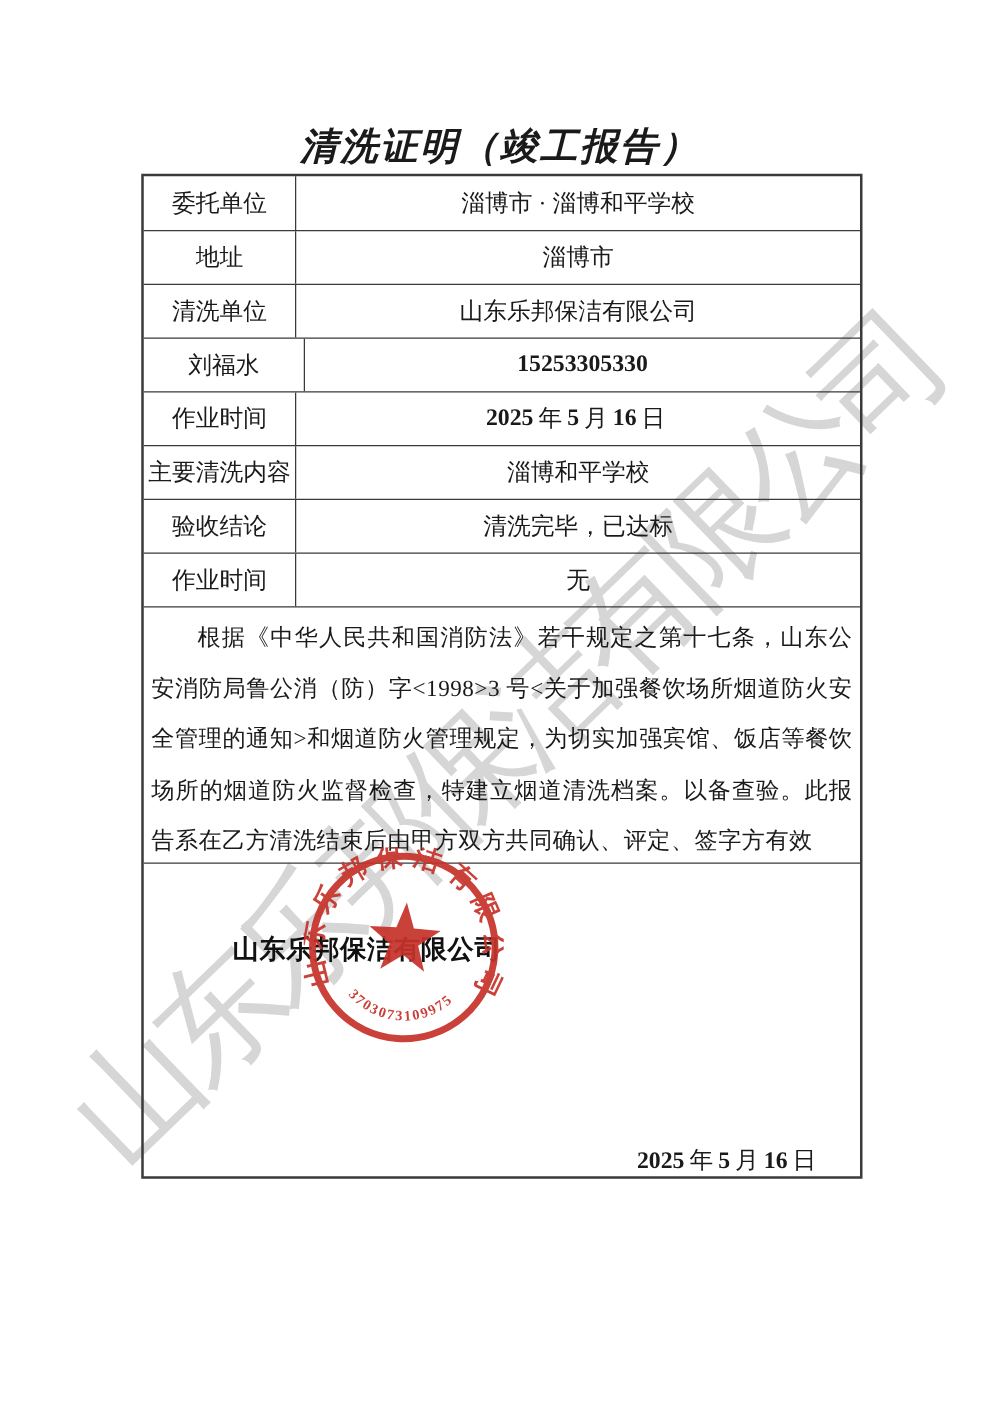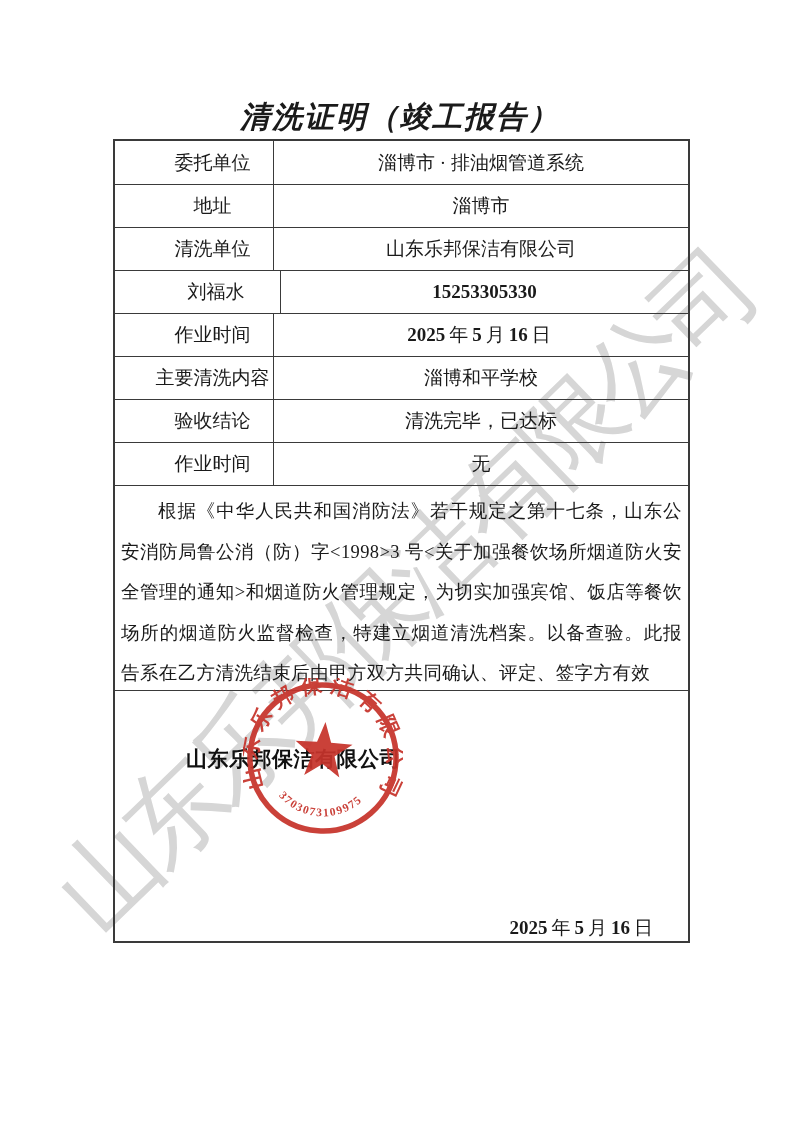--- a/index.html
+++ b/index.html
@@ -24,21 +24,21 @@
   
   .doc-table{
     position:absolute;left:113px;top:139px;width:577px;z-index:1;
     border:2px solid #3a3a3a;box-sizing:border-box;
     font-size:19px;
   }
   .row{display:flex;height:43px;border-top:1.5px solid #3a3a3a;box-sizing:border-box;}
   .row:first-child{border-top:none;}
   .cell{display:flex;align-items:center;justify-content:center;box-sizing:border-box;
         text-align:center;overflow:hidden;}
-  .cell.bordered{border-right:1.5px solid #3a3a3a;margin-left:37px;}
+  .cell.bordered{border-right:1.5px solid #3a3a3a;}
   .c-label{width:122px;flex:none;}
   .c-mid1{width:129px;flex:none;}
   .c-mid2{width:128px;flex:none;}
   .c-value{flex:1;}
   .num{font-family:Liberation Serif, serif;font-weight:700;font-size:19px;}
   .unit{padding:0 4px;}
   
   .notice-row{height:205px;border-top:1.5px solid #3a3a3a;box-sizing:border-box;
               padding:5px 6px 0 6px;}
   .notice-row p{
@@ -62,21 +62,21 @@
 <div class="page">
 
   <div class="watermark">山东乐邦保洁有限公司</div>
 
   <div class="title">清洗证明（竣工报告）</div>
 
   <div class="doc-table">
 
     <div class="row">
       <div class="cell c-label bordered">委托单位</div>
-      <div class="cell c-value">淄博市 · 排油烟管道系统</div>
+      <div class="cell c-value">淄博市 · 淄博和平学校</div>
     </div>
 
     <div class="row">
       <div class="cell c-label bordered">地址</div>
       <div class="cell c-value">淄博市</div>
     </div>
 
     <div class="row">
       <div class="cell c-label bordered">清洗单位</div>
       <div class="cell c-value">山东乐邦保洁有限公司</div>

